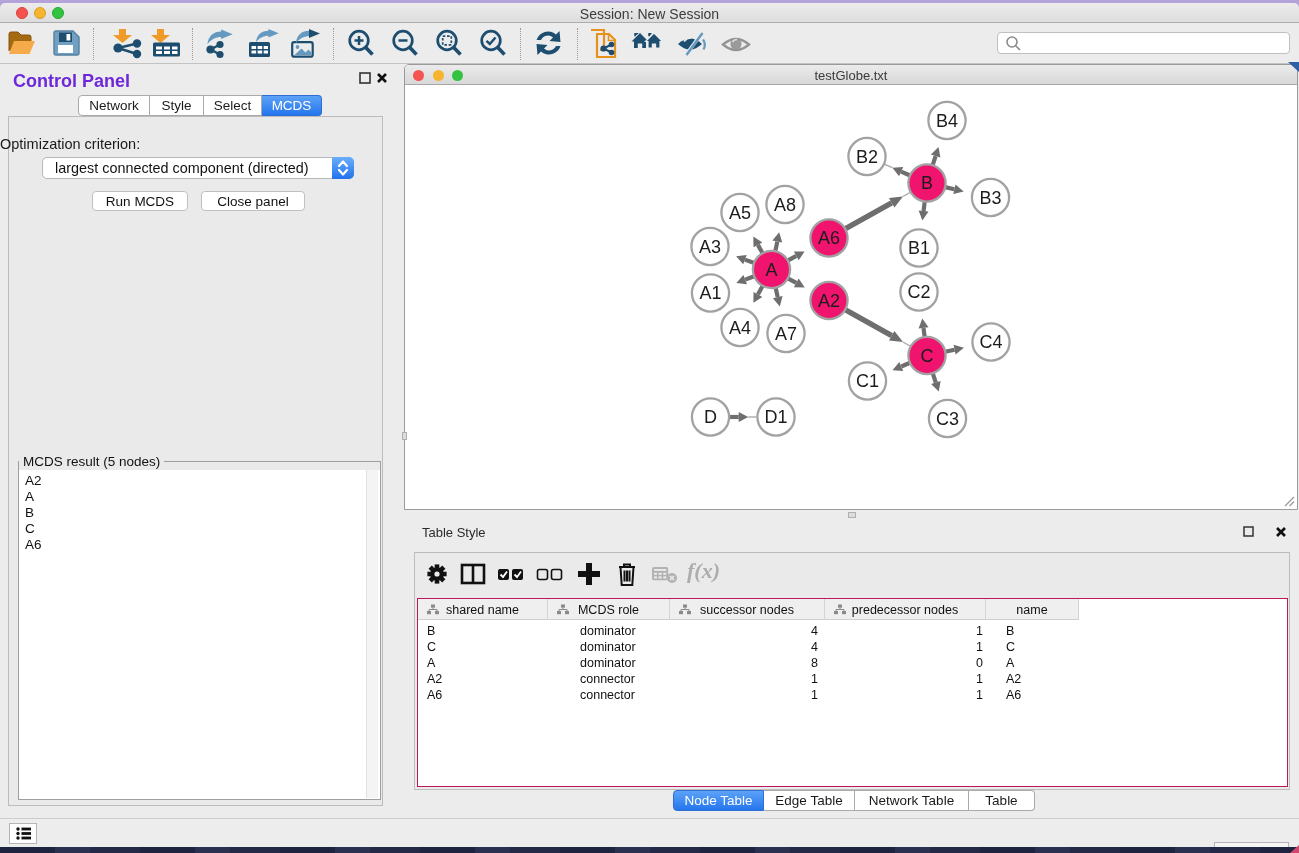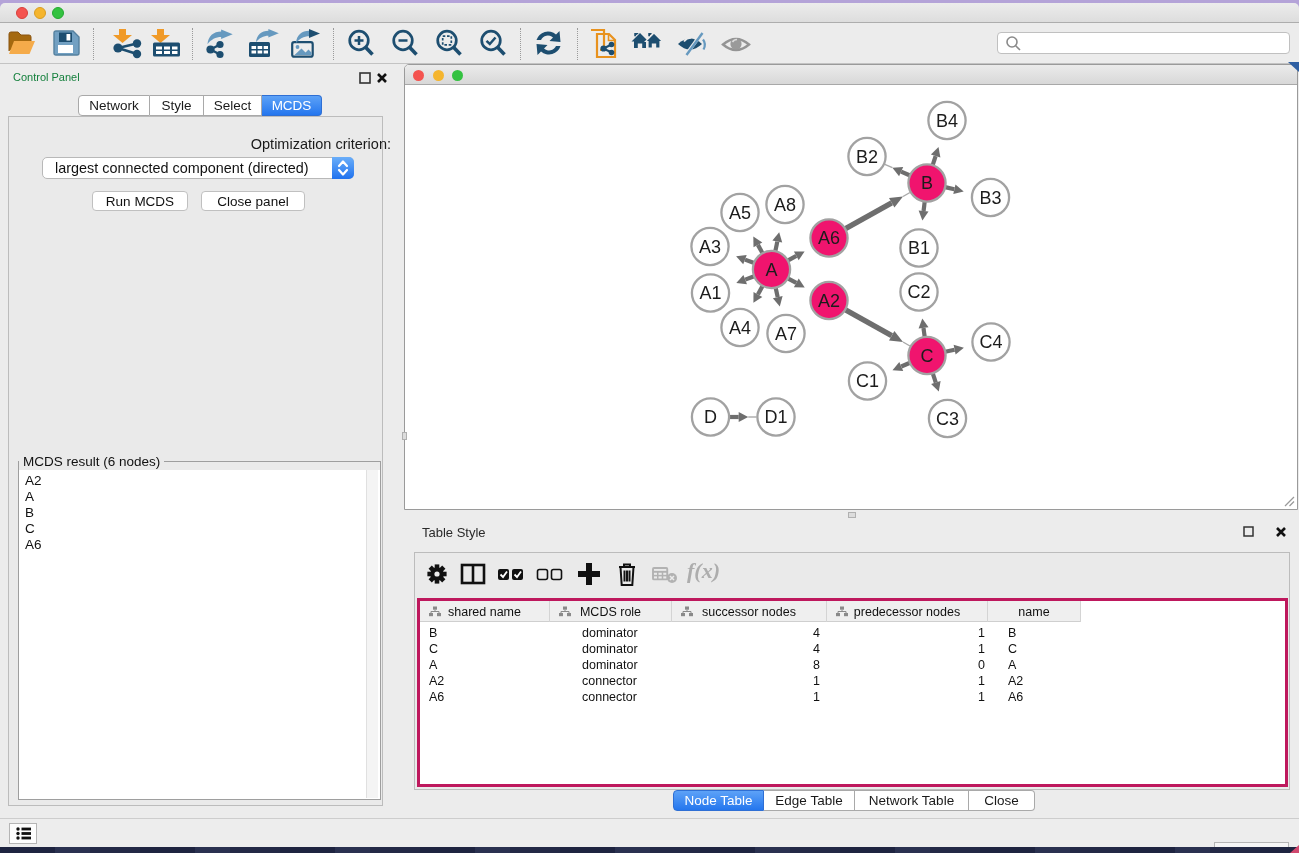--- a/index.html
+++ b/index.html
@@ -8,67 +8,68 @@
 
 #deskTop{left:0;top:0;width:1299px;height:9px;background:#b4a3d8;}
 #titlebar{left:0;top:3px;width:1299px;height:20px;background:linear-gradient(#ececec,#dddddd);border-bottom:1px solid #adadad;border-radius:5px 5px 0 0;}
 #titlebar .t{position:absolute;left:0;right:0;top:3px;text-align:center;font-size:14px;color:#3c3c3c;}
 .tl{position:absolute;top:3.5px;width:12.5px;height:12.5px;border-radius:50%;}
 #toolbar{left:0;top:23px;width:1299px;height:41px;background:#ececec;border-bottom:1px solid #c3c3c3;}
 .sep{position:absolute;top:5px;height:32px;width:0;border-left:1px dotted #9a9a9a;}
 .ticon{position:absolute;top:4px;}
 #searchbox{left:997px;top:9px;width:293px;height:22px;background:#fff;border:1px solid #c0c0c0;border-radius:4px;}
 
-#cp-title{left:13px;top:71px;font-size:11px;color:#15803d;}
+#cp-title{left:13px;top:71px;font-size:18px;color:#6d28d9;font-weight:bold;}
 #cp-body{left:8px;top:116px;width:375px;height:690px;background:#eaeaea;border:1px solid #bcbcbc;}
 .tabrow{position:absolute;display:flex;border-radius:6px;}
 .tab{height:21px;background:#fff;border:1px solid #a9a9a9;border-left:none;font-size:13.5px;color:#1a1a1a;display:flex;align-items:center;justify-content:center;}
 .tab.first{border-left:1px solid #a9a9a9;border-radius:4px 0 0 4px;}
 .tab.last{border-radius:0 4px 4px 0;}
 .tab.sel{background:linear-gradient(#5da2f7,#2476ee);border-color:#2e6fd4;color:#fff;}
 #cp-tabs{left:78px;top:95px;}
-#opt-label{left:0;top:136px;width:391px;text-align:right;font-size:14.5px;color:#1a1a1a;}
+#opt-label{left:0;top:136px;width:391px;text-align:left;font-size:14.5px;color:#1a1a1a;}
 #dropdown{left:42px;top:157px;width:312px;height:22px;background:#fff;border:1px solid #b8b8b8;border-radius:5px;font-size:14.4px;color:#111;line-height:20px;padding-left:12px;}
 #dd-spin{right:-1px;top:-1px;width:22px;height:22px;background:linear-gradient(#6aaef9,#2072ee);border-radius:0 5px 5px 0;}
 .btn{position:absolute;height:20px;background:#fff;border:1px solid #c0c0c0;border-radius:4px;font-size:13.5px;color:#111;display:flex;align-items:center;justify-content:center;}
 #btn-run{left:92px;top:191px;width:96px;}
 #btn-close{left:201px;top:191px;width:104px;}
 #groupbox{left:18px;top:461px;width:363px;height:339px;border:1px solid #9e9e9e;}
 #group-label{left:19px;top:454px;background:#eaeaea;padding:0 4px;font-size:13.5px;color:#111;}
 #mcds-list{left:19px;top:470px;width:361px;height:329px;background:#fff;font-size:13.5px;color:#111;line-height:16px;padding:3px 0 0 6px;}
 #mcds-scroll{right:2px;top:0px;width:12px;height:328px;background:#f4f4f4;border-left:1px solid #e0e0e0;}
 
 #netwin{left:404px;top:64px;width:894px;height:446px;border:1px solid #9a9a9a;border-radius:5px 5px 0 0;background:#fff;}
 #net-title{position:absolute;left:0;top:0;right:0;height:20px;background:linear-gradient(#ebebeb,#d8d8d8);border-bottom:1px solid #a8a8a8;border-radius:4px 4px 0 0;}
 #net-title .t{position:absolute;left:0;right:0;top:3px;text-align:center;font-size:13px;color:#3a3a3a;}
 .tls{position:absolute;top:5px;width:11px;height:11px;border-radius:50%;}
 #resize-handle{right:2px;bottom:2px;width:11px;height:11px;}
 
 #tp-title{left:422px;top:525px;font-size:13px;color:#2a2a2a;}
 #tp-body{left:414px;top:552px;width:876px;height:238px;background:#eaeaea;border:1px solid #bcbcbc;}
-#tbl{position:absolute;left:2px;top:45px;width:871px;height:189px;background:#fff;border:3px solid #be185d;}
+#tbl{position:absolute;left:2px;top:45px;width:871px;height:189px;background:#fff;border:1px solid #be185d;}
 #thead{position:absolute;left:0;top:0;width:660px;height:21px;background:#efefef;border-bottom:1px solid #cfcfcf;}
 .th{position:absolute;top:0;height:21px;font-size:12.5px;color:#111;display:flex;align-items:center;justify-content:center;border-right:1px solid #d4d4d4;}
 .th svg{position:absolute;left:9px;top:5px;margin:0!important;}
 .td{position:absolute;font-size:12.5px;color:#111;height:16px;line-height:16px;}
 .tabrow2{position:absolute;display:flex;}
 #tp-tabs{left:673px;top:790px;}
 
 #statusbar{left:0;top:818px;width:1299px;height:29px;background:#ededed;border-top:1px solid #cdcdcd;}
 #listbtn{left:9px;top:823px;width:28px;height:21px;background:#fdfdfd;border:1px solid #b5b5b5;}
 #membtn{left:1214px;top:822px;width:75px;height:23px;background:#f6f6f6;border:1px solid #b5b5b5;font-size:12px;color:#111;display:flex;align-items:center;margin-top:20px;}
 #deskBot{left:0;top:847px;width:1299px;height:6px;background:repeating-linear-gradient(90deg,#1e2440 0 55px,#2a3150 55px 90px,#232946 90px 140px);}
 text{font-family:"Liberation Sans",sans-serif;}
 </style></head>
 <body>
 <div id="deskTop" class="abs"></div>
 <div id="titlebar" class="abs">
   <div class="tl" style="left:15.5px;background:#f4534f;border:0.5px solid #d8403c;"></div>
   <div class="tl" style="left:33.5px;background:#f5b52e;border:0.5px solid #d99c22;"></div>
   <div class="tl" style="left:51.5px;background:#34c241;border:0.5px solid #24a931;"></div>
+  <div class="t">Session: New Session</div>
 </div>
 <div id="toolbar" class="abs">
 
   <div class="sep" style="left:93px;"></div>
   <div class="sep" style="left:192px;"></div>
   <div class="sep" style="left:333px;"></div>
   <div class="sep" style="left:520px;"></div>
   <div class="sep" style="left:577px;"></div>
   <svg class="ticon" style="left:8px;top:8px;" width="28" height="25" viewBox="0 0 28 25">
 <path d="M1 20 V3 q0-2 2-2 h7 l3 3 h8 q2 0 2 2 v4" fill="#a5690f" stroke="#8a5410" stroke-width="1"></path>
@@ -223,30 +224,31 @@
 <div id="opt-label" class="abs">Optimization criterion:</div>
 <div id="dropdown" class="abs">largest connected component (directed)
   <div id="dd-spin" class="abs"><svg width="22" height="22">
         <path d="M7 9 L11 4.5 L15 9" fill="none" stroke="#fff" stroke-width="2.2" stroke-linecap="round" stroke-linejoin="round"></path>
         <path d="M7 13 L11 17.5 L15 13" fill="none" stroke="#fff" stroke-width="2.2" stroke-linecap="round" stroke-linejoin="round"></path>
       </svg></div>
 </div>
 <div id="btn-run" class="btn">Run MCDS</div>
 <div id="btn-close" class="btn">Close panel</div>
 <div id="groupbox" class="abs"></div>
-<div id="group-label" class="abs">MCDS result (6 nodes)</div>
+<div id="group-label" class="abs">MCDS result (5 nodes)</div>
 <div id="mcds-list" class="abs">A2<br>A<br>B<br>C<br>A6
   <div id="mcds-scroll" class="abs"></div>
 </div>
 
 <div id="netwin" class="abs">
   <div id="net-title">
     <div class="tls" style="left:8px;background:#f4534f;"></div>
     <div class="tls" style="left:27.5px;background:#f5b52e;"></div>
     <div class="tls" style="left:47px;background:#34c241;"></div>
+    <div class="t">testGlobe.txt</div>
   </div>
   <svg id="resize-handle" style="position:absolute;" width="11" height="11">
       <path d="M10 1 L1 10 M10 5.5 L5.5 10" stroke="#9a9a9a" stroke-width="1.3" fill="none"></path>
     </svg>
 </div>
 <svg id="graph" width="893" height="425" style="position:absolute;left:404px;top:85px;">
     <line x1="350.2" y1="191.2" x2="341.2" y2="194.6" stroke="#6e6e6e" stroke-width="4.2"></line>
     <polygon points="332.3,198.1 339.4,190.0 343.0,199.3" fill="#6e6e6e"></polygon>
     <line x1="350.2" y1="178.0" x2="341.0" y2="174.6" stroke="#6e6e6e" stroke-width="4.2"></line>
     <polygon points="332.1,171.3 342.7,169.9 339.2,179.3" fill="#6e6e6e"></polygon>
@@ -457,21 +459,21 @@
         <div class="td" style="left:330px;top:88px;width:70px;text-align:right;">1</div>
         <div class="td" style="left:495px;top:88px;width:70px;text-align:right;">1</div>
         <div class="td" style="left:588px;top:88px;">A6</div>
       </div>
   </div>
 </div>
 <div id="tp-tabs" class="tabrow2 abs">
   <div class="tab first sel" style="width:91px;">Node Table</div>
     <div class="tab" style="width:91px;">Edge Table</div>
     <div class="tab" style="width:114px;">Network Table</div>
-    <div class="tab last" style="width:66px;">Close</div>
+    <div class="tab last" style="width:66px;">Table</div>
 </div>
 
 <div id="statusbar" class="abs"></div>
 <div id="listbtn" class="abs">
   <svg width="26" height="19" style="position:absolute;left:0px;top:0px;">
     <circle cx="8" cy="5" r="1.7" fill="#111"></circle>
       <rect x="11.5" y="3.6" width="9.5" height="2.8" fill="#111"></rect>
     <circle cx="8" cy="9.5" r="1.7" fill="#111"></circle>
       <rect x="11.5" y="8.1" width="9.5" height="2.8" fill="#111"></rect>
     <circle cx="8" cy="14" r="1.7" fill="#111"></circle>

